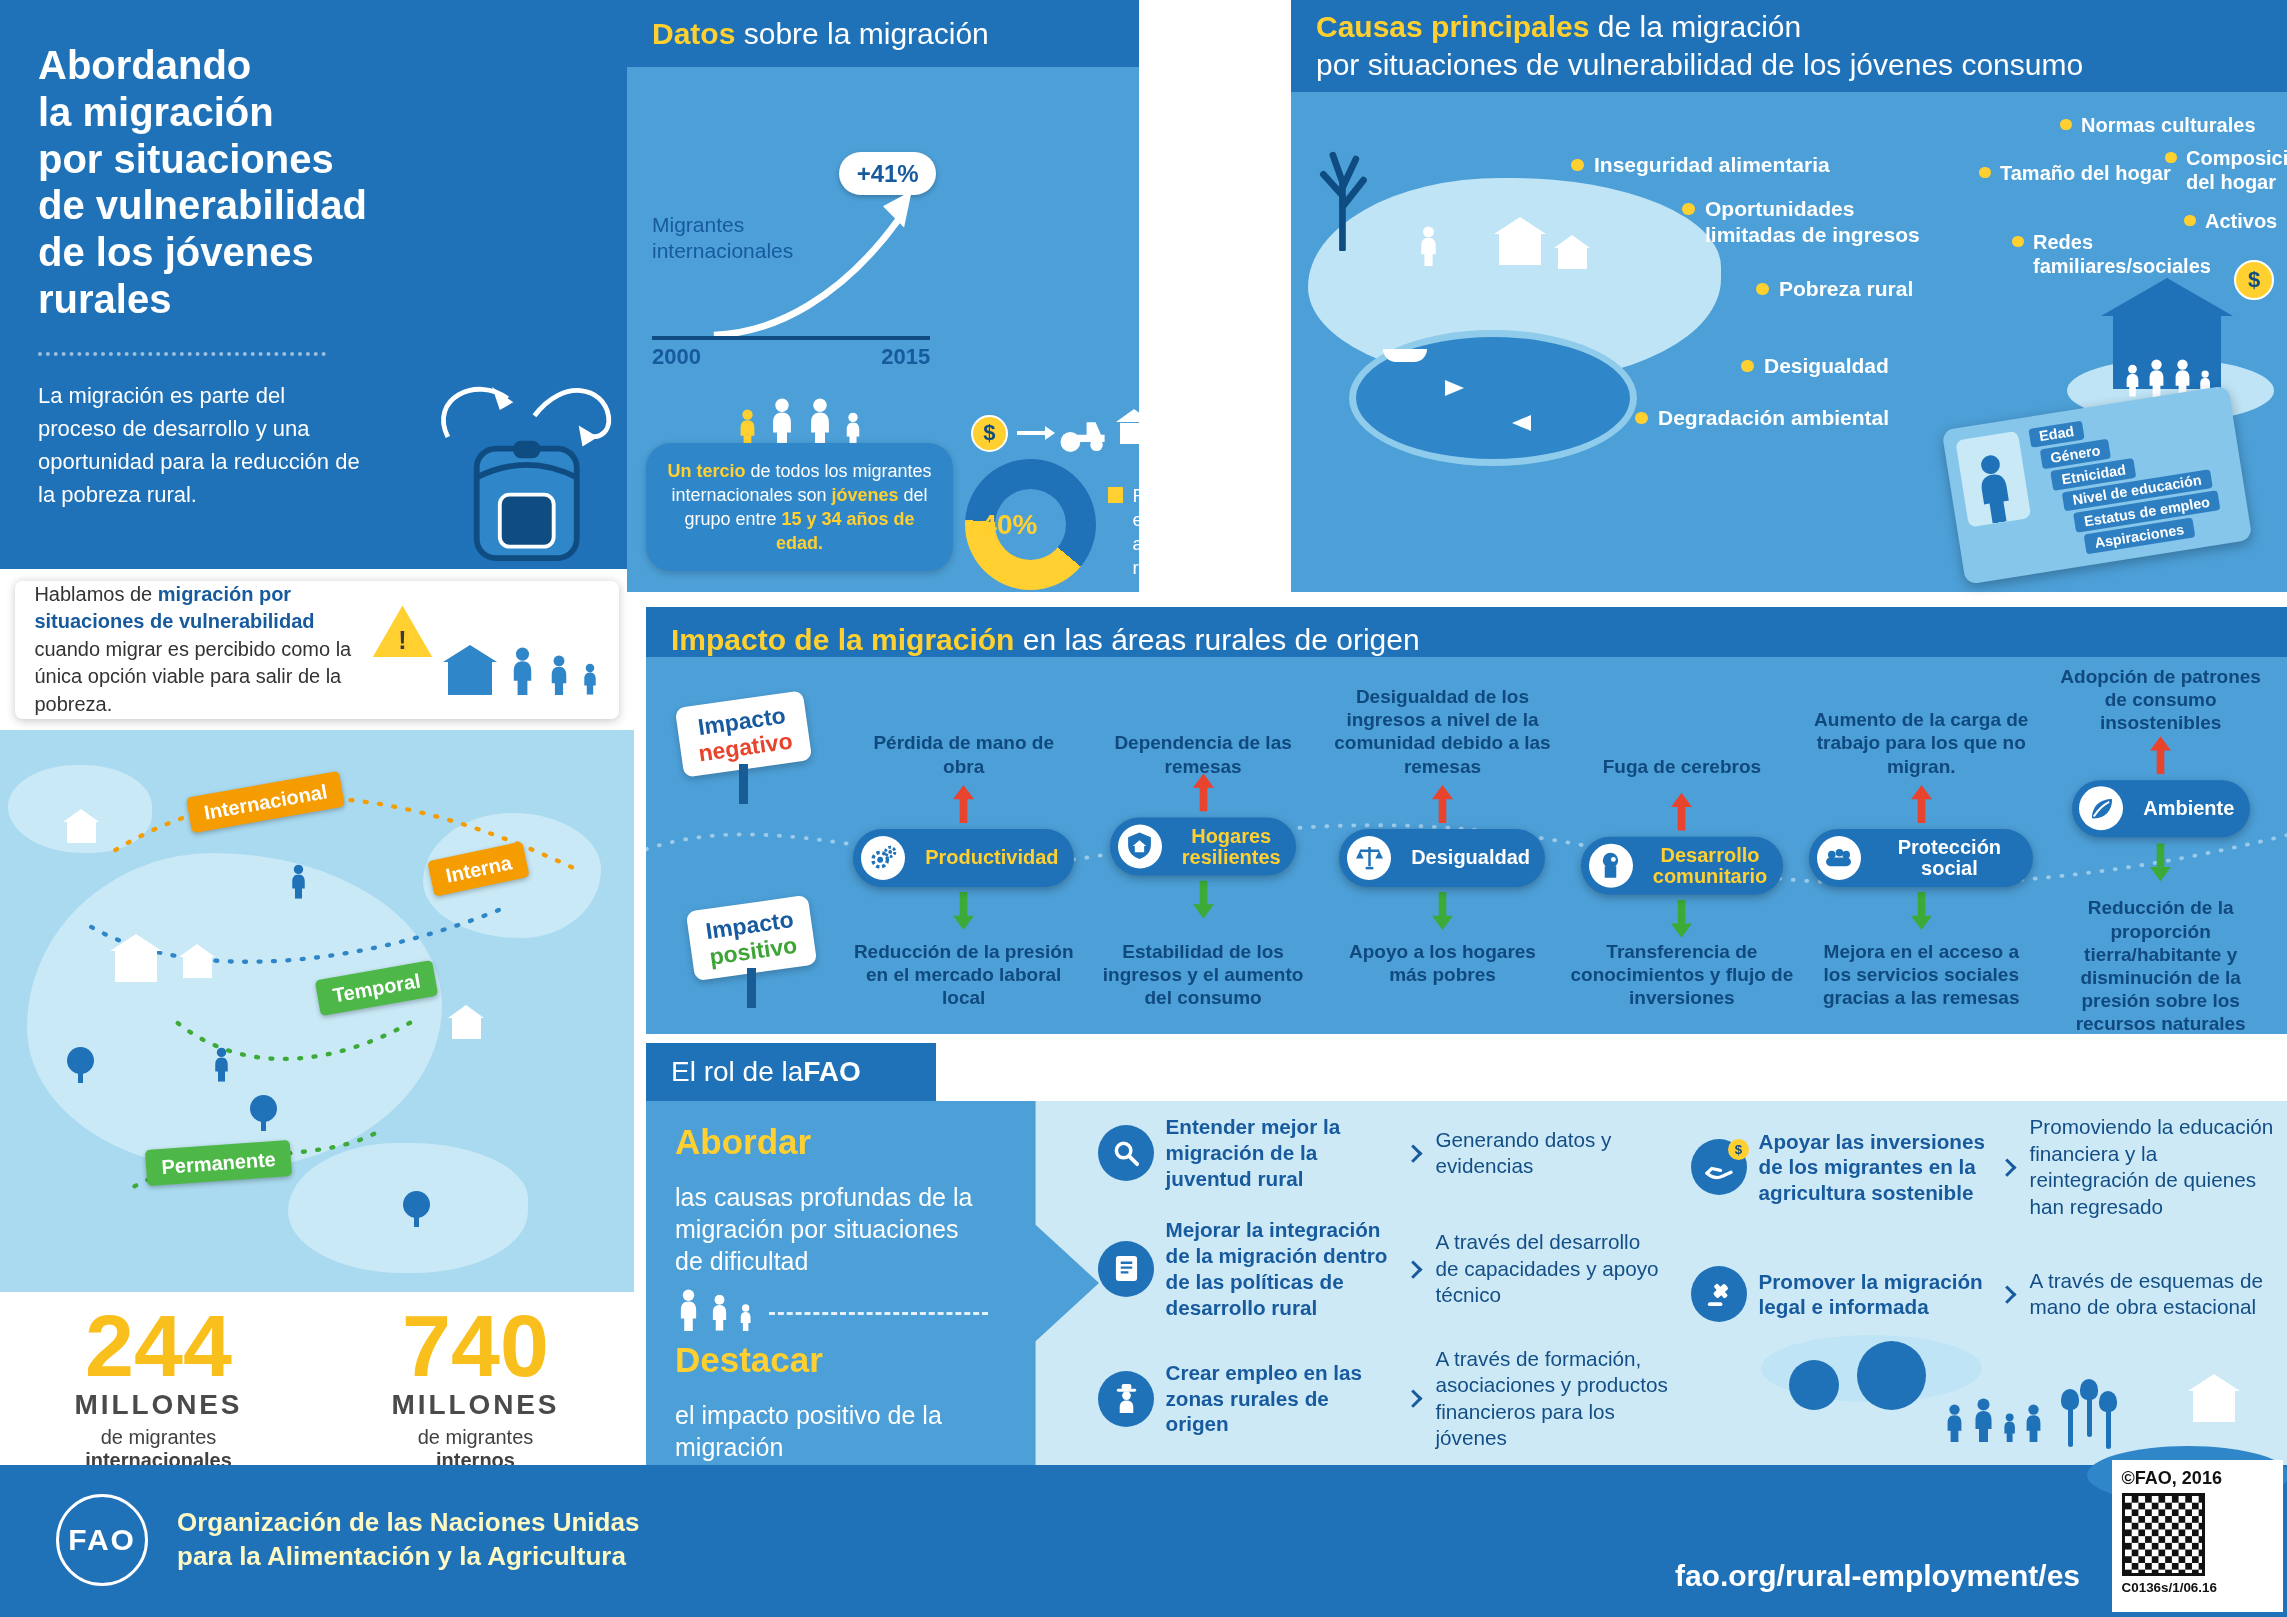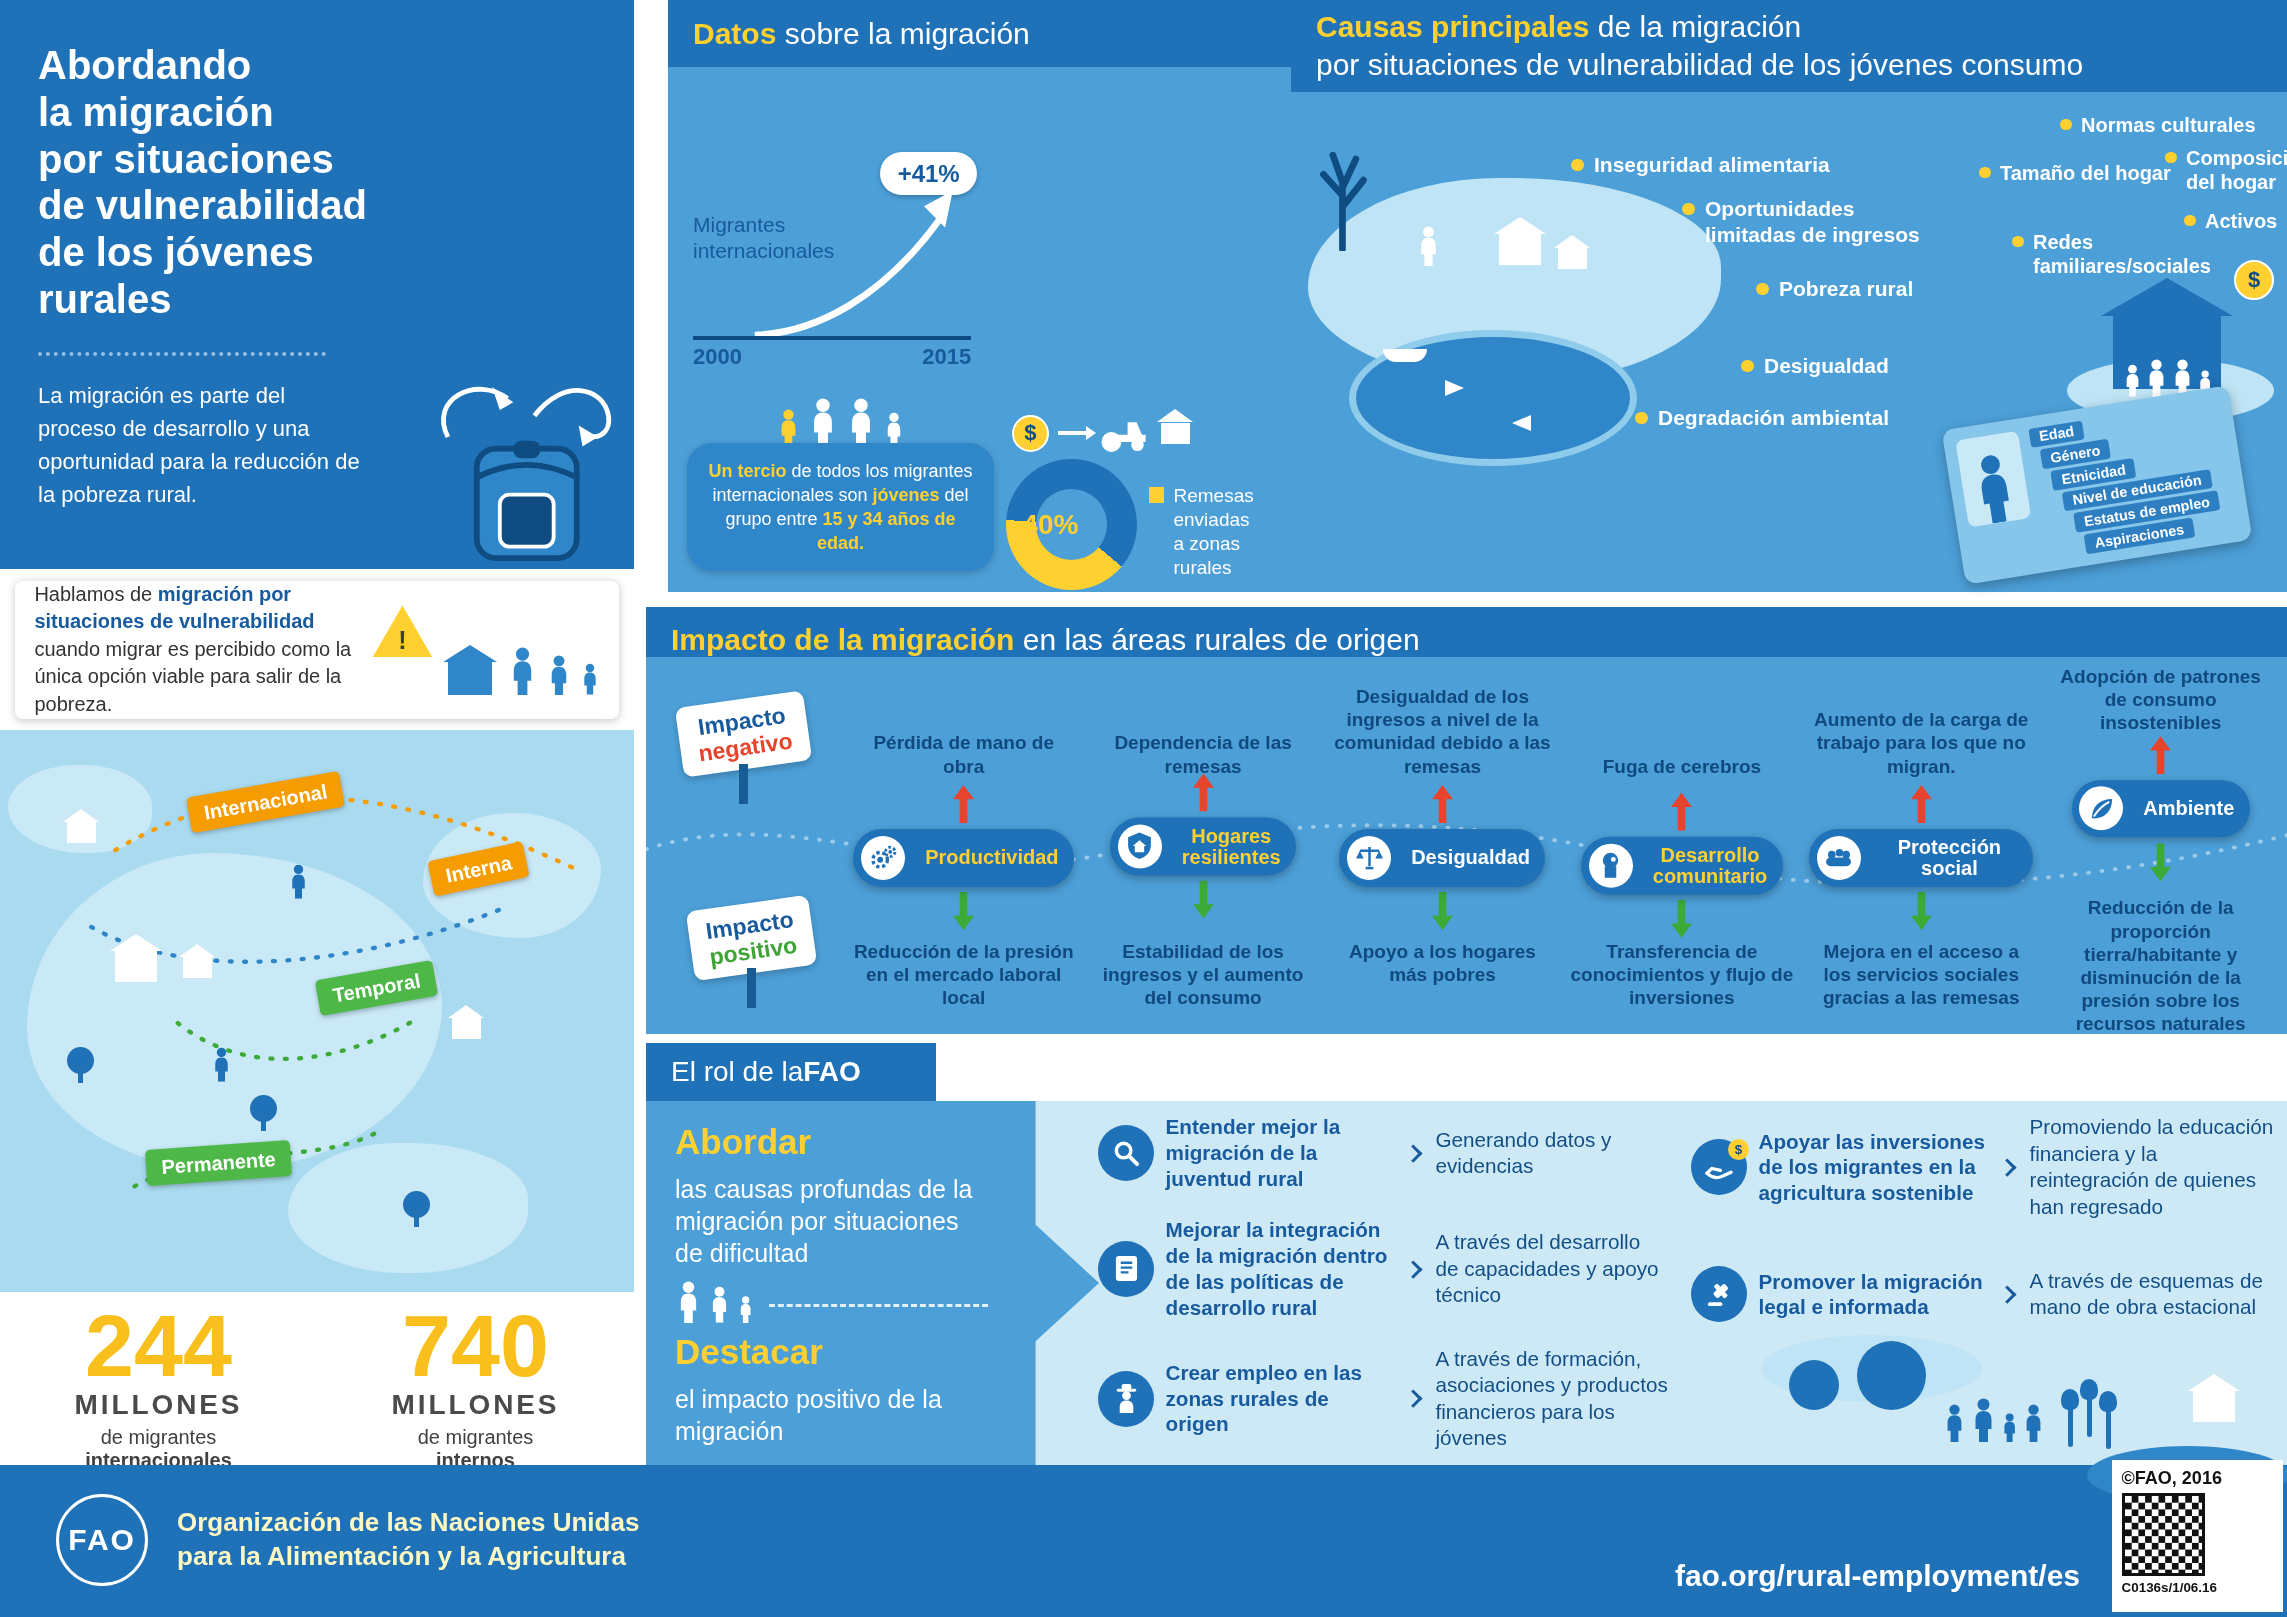--- a/index.html
+++ b/index.html
@@ -56,21 +56,21 @@
   .stat-unit{font-size:28px;font-weight:bold;color:#4A4A4A;letter-spacing:2.9px;margin-top:1.9px}
   .stat-l1{font-size:20px;color:#414042;margin-top:4.8px}
   .stat-l2{font-size:20px;color:#414042;font-weight:bold}
 
   
   .panel-header{background:var(--dark);color:#fff;display:flex;align-items:center;padding:0 25px;font-size:30px}
   .panel-header .hl{color:var(--yellow);font-weight:bold}
   .panel-body{position:absolute;left:0;right:0;bottom:0;background:var(--panel)}
 
   
-  #datos-panel{position:absolute;left:668px;top:0;width:634px;height:592px}
+  #datos-panel{position:absolute;left:627px;top:0;width:512px;height:592px}
   #datos-panel .panel-header{height:67px}
   #datos-panel .panel-body{top:67px}
   #growth{position:absolute;left:25px;top:85px;width:284px;height:223px}
   #growth-badge{position:absolute;right:0;top:0;background:#fff;color:var(--ink);font-weight:bold;font-size:24px;padding:7.7px 17.3px;border-radius:960px;box-shadow:0 1.9px 5.8px rgba(0,0,0,.25)}
   #growth-curve{position:absolute;left:56px;top:31px}
   #growth-label{position:absolute;left:0;top:60px;width:163px;color:var(--ink);font-weight:normal;font-size:21px;line-height:1.22}
   .gc-base{position:absolute;left:0;right:5.8px;top:184px;border-top:4.8px solid var(--deep)}
   .gc-years{position:absolute;left:0;right:5.8px;top:192px;display:flex;justify-content:space-between;color:var(--ink);font-weight:bold;font-size:22px}
   .donut{position:relative;border-radius:50%;flex:none}
   .donut .hole{position:absolute;inset:23%;border-radius:50%;background:var(--panel)}
@@ -143,21 +143,21 @@
   .plabel{font-weight:bold;font-size:20px;line-height:1.05;text-align:center;white-space:pre-line}
   .plabel.yel{color:var(--yellow)} .plabel.wht{color:#fff}
   .icol .pos{flex:1;display:flex;align-items:flex-start;justify-content:center;text-align:center;color:#10497E;font-weight:bold;font-size:19px;line-height:1.22;padding-top:1.9px}
 
   
   #fao-tab{position:absolute;left:646px;top:1043px;width:290px;height:58px;background:var(--dark);color:#fff;font-size:28px;display:flex;align-items:center;padding:0 25px;z-index:2}
   #fao-tab b{font-weight:bold}
   #fao-light{position:absolute;left:646px;top:1101px;width:1642px;height:364px;background:var(--pale)}
   #fao-chevron{position:absolute;left:0;top:0;width:453px;height:364px;background:var(--panel);clip-path:polygon(0 0,86% 0,86% 34%,100% 50%,86% 66%,86% 100%,0 100%);padding:21px 111px 15.4px 29px;color:#fff}
   .fao-h{color:var(--yellow);font-weight:bold;font-size:35px}
-  .fao-p{font-size:25px;line-height:1.28;margin-top:11px}
+  .fao-p{font-size:25px;line-height:1.28;margin-top:19px}
   .fam-row{display:flex;align-items:flex-end;gap:5.8px;margin:11.5px 0 9.6px}
   .dashline{flex:1;border-top:3.8px dashed rgba(255,255,255,.85);margin:0 0 15.4px 9.6px}
   #roles-left{position:absolute;left:452px;top:13.4px;display:flex;flex-direction:column;gap:25px}
   #roles-right{position:absolute;left:1045px;top:13.4px;display:flex;flex-direction:column;gap:46px}
   .role{display:grid;grid-template-columns:56px 226px 21px 233px;column-gap:11.5px;align-items:center}
   #roles-right .role{grid-template-columns:56px 227px 21px 250px}
   .role-icon{width:56px;height:56px;border-radius:50%;background:var(--dark);display:flex;align-items:center;justify-content:center;position:relative}
   .mini-coin{position:absolute;right:-1.9px;top:0;width:21px;height:21px;border-radius:50%;background:var(--yellow);color:var(--deep);font-size:13.4px;font-weight:bold;display:flex;align-items:center;justify-content:center}
   .role-title{color:var(--ink);font-weight:bold;font-size:20.7px;line-height:1.25}
   .chev{width:12.5px;height:12.5px;border-top:3.8px solid var(--ink);border-right:3.8px solid var(--ink);transform:rotate(45deg);justify-self:center}

